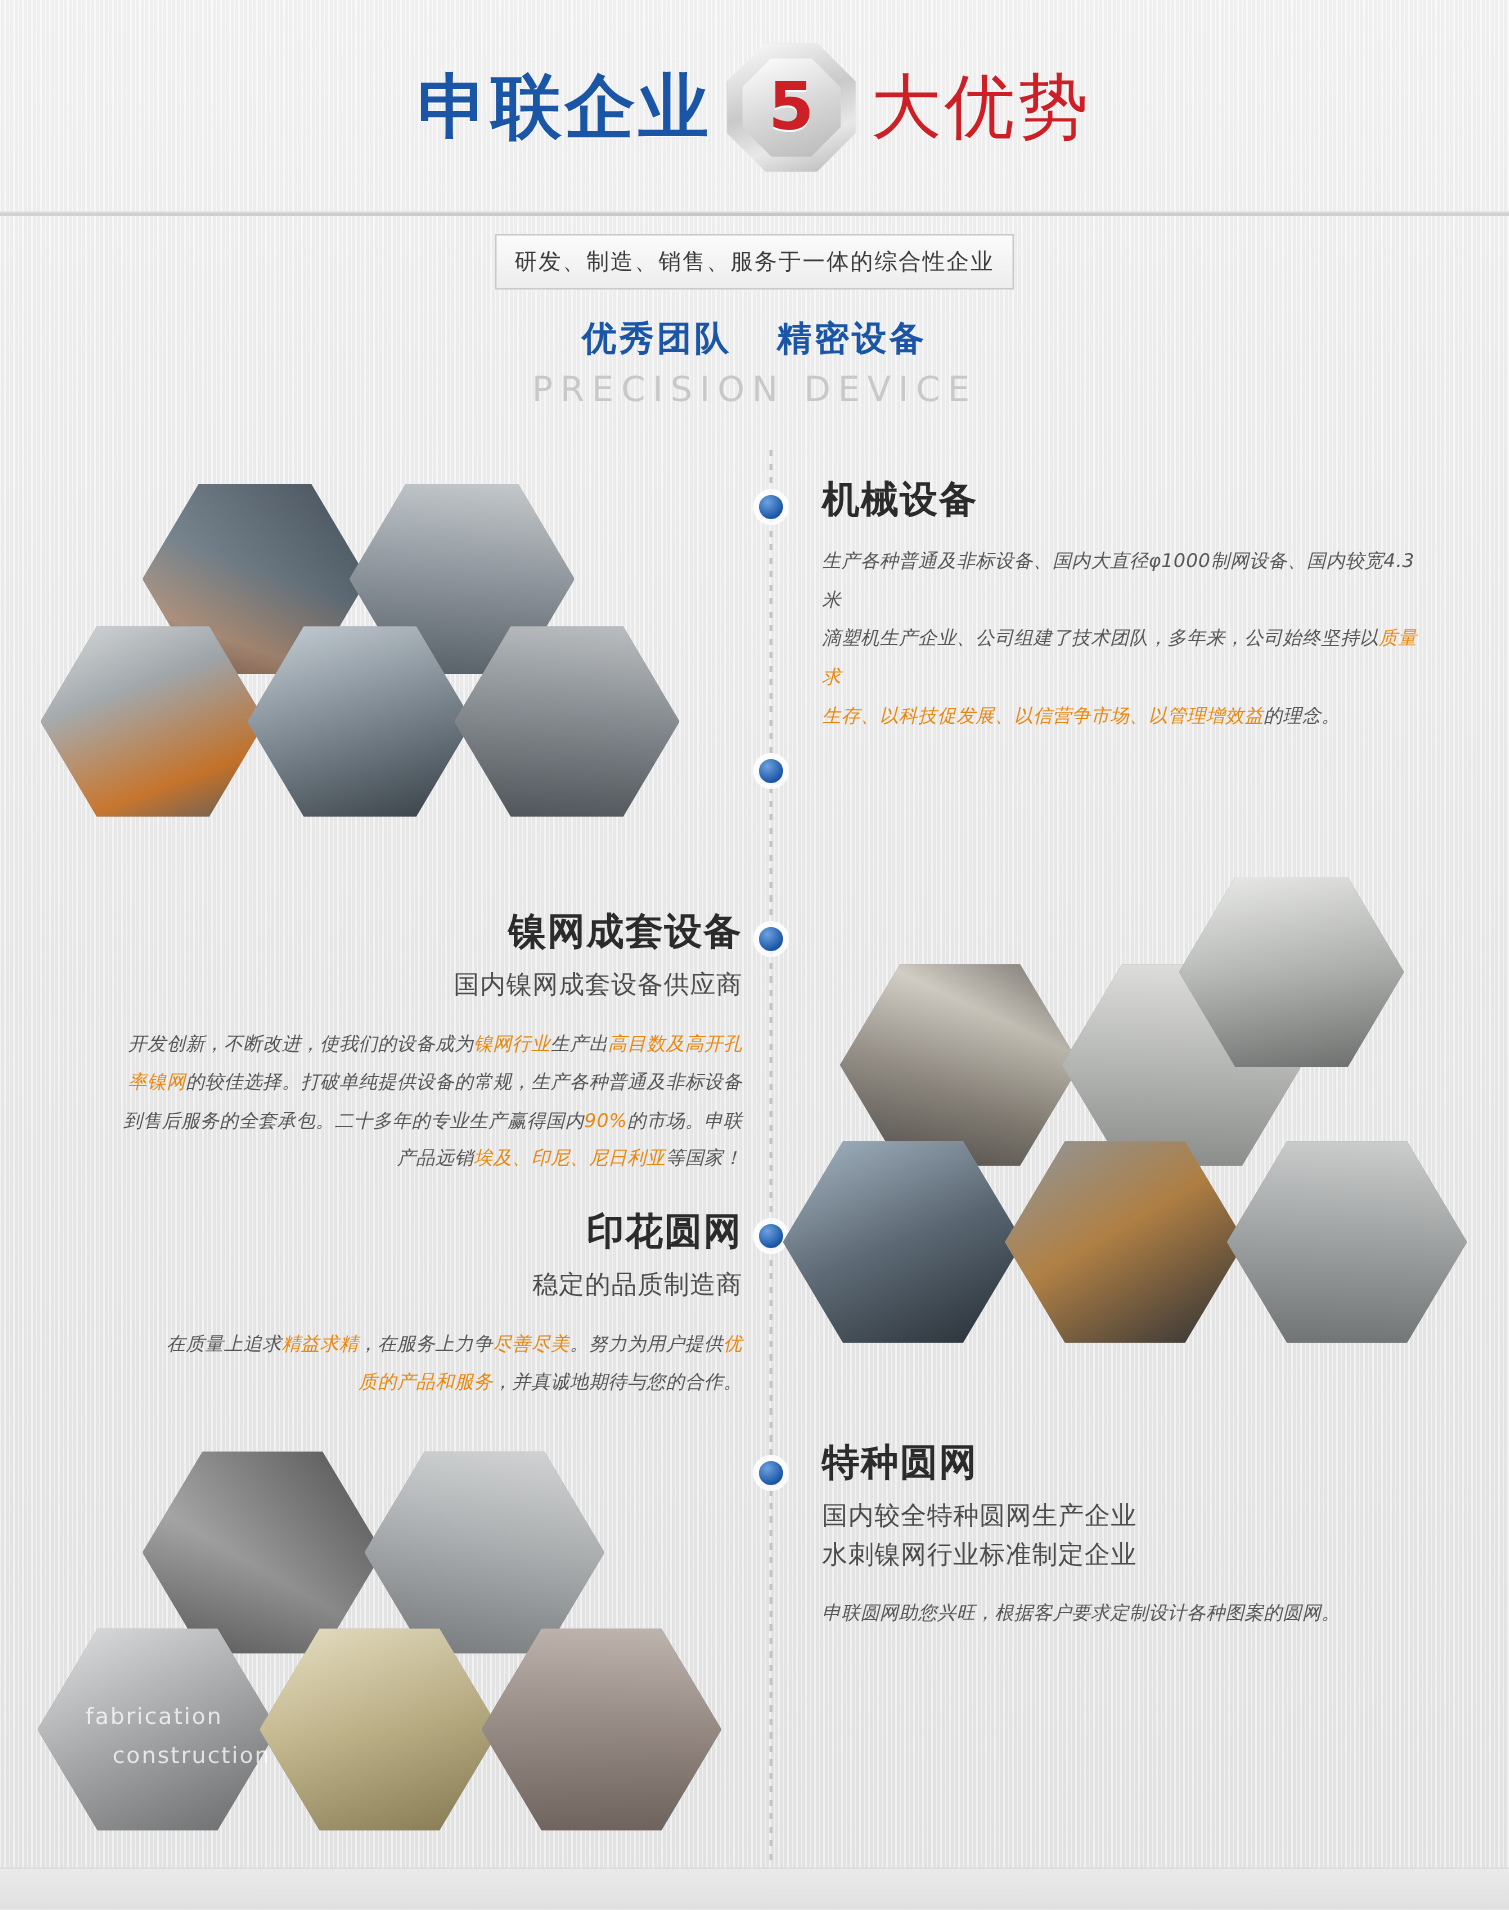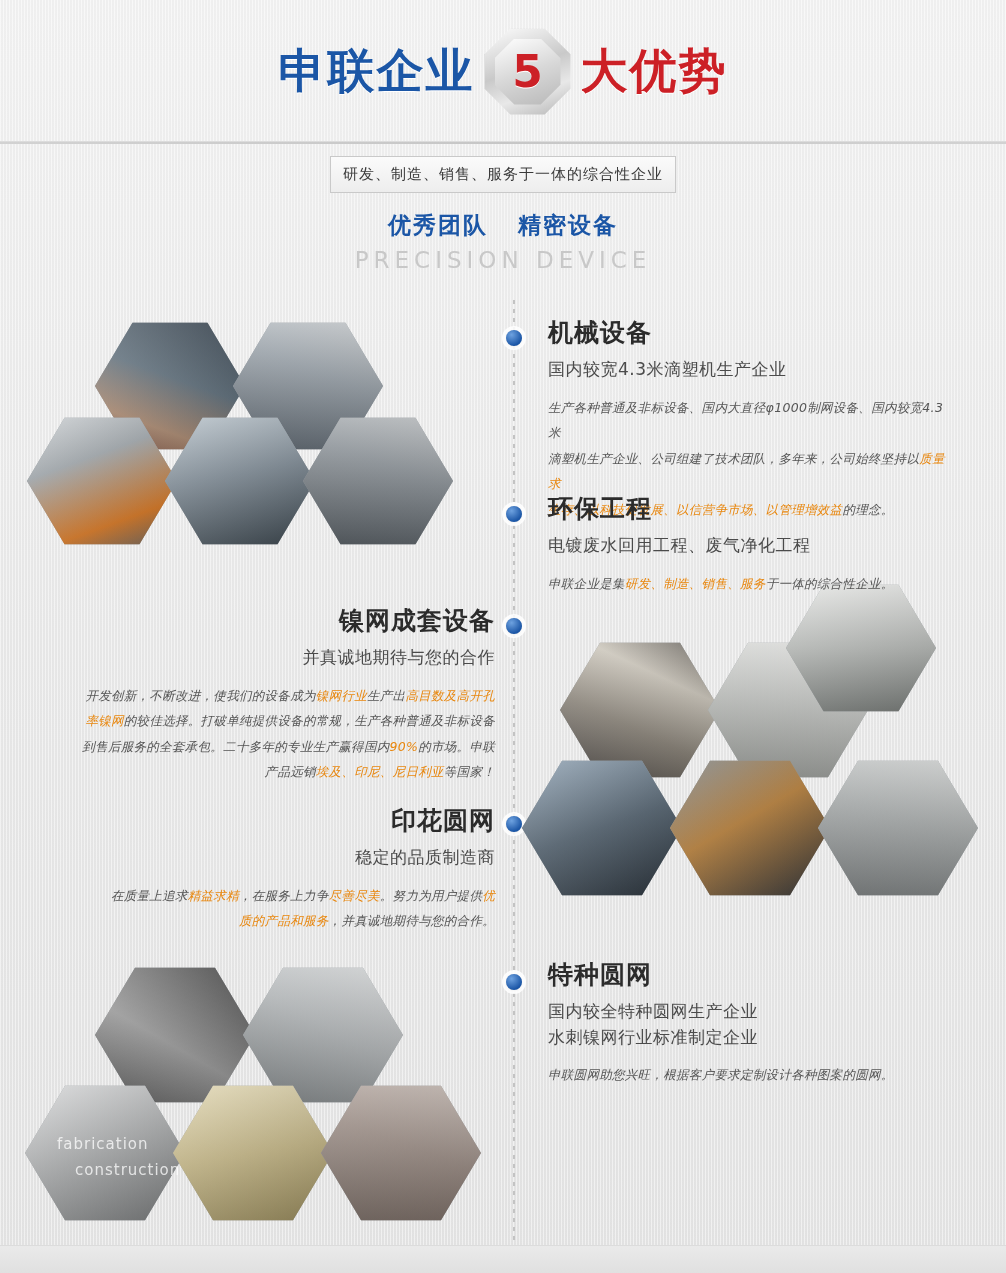--- a/index.html
+++ b/index.html
@@ -57,21 +57,21 @@
   }
   .title-blue {
     font-size: 47px;
     font-weight: bold;
     color: #1b56a6;
     letter-spacing: 2px;
     text-shadow: 0 1px 0 #fff;
   }
   .title-red {
     font-size: 47px;
-    font-weight: bold;
+    font-weight: normal;
     color: #cc2026;
     letter-spacing: 2px;
     text-shadow: 0 1px 0 #fff;
   }
   .badge {
     position: relative;
     width: 86px;
     height: 86px;
     display: flex;
     align-items: center;
@@ -302,39 +302,31 @@
     <div class="cap" style="left:-8px; top:170px;">fabrication</div>
     <div class="cap" style="left:10px; top:196px;">construction</div>
     <div class="hex" style="left:108px; top:118px; width:160px; height:140px;
                 background-image:linear-gradient(170deg,#e2d8b3 0%,#c6b784 50%,#9d8f5f 100%);"></div>
     <div class="hex" style="left:256px; top:118px; width:160px; height:140px;
                 background-image:linear-gradient(200deg,#c9bdb6 0%,#9b8c84 45%,#6a5d56 100%);"></div>
   </div>
 
   <div class="block" id="blk-machinery">
     <h3>机械设备</h3>
-    <div class="sub">国内较宽4.3米滴塑机生产企业</div>
     <div class="body">
       <span>生产各种普通及非标设备、国内大直径φ1000制网设备、国内较宽4.3米</span><br>
       <span>滴塑机生产企业、公司组建了技术团队，多年来，公司始终坚持以</span><span class="hl-orange">质量求</span><br>
       <span class="hl-orange">生存、以科技促发展、以信营争市场、以管理增效益</span><span>的理念。</span>
     </div>
   </div>
 
-  <div class="block" id="blk-enviro">
-    <h3>环保工程</h3>
-    <div class="sub">电镀废水回用工程、废气净化工程</div>
-    <div class="body">
-      <span>申联企业是集</span><span class="hl-orange">研发、制造、销售、服务</span><span>于一体的综合性企业。</span>
-    </div>
-  </div>
 
   <div class="block right-align" id="blk-nickel">
     <h3>镍网成套设备</h3>
-    <div class="sub">并真诚地期待与您的合作</div>
+    <div class="sub">国内镍网成套设备供应商</div>
     <div class="body">
       <span>开发创新，不断改进，使我们的设备成为</span><span class="hl-orange">镍网行业</span><span>生产出</span><span class="hl-orange">高目数及高开孔</span><br>
       <span class="hl-orange">率镍网</span><span>的较佳选择。打破单纯提供设备的常规，生产各种普通及非标设备</span><br>
       <span>到售后服务的全套承包。二十多年的专业生产赢得国内</span><span class="hl-orange">90%</span><span>的市场。申联</span><br>
       <span>产品远销</span><span class="hl-orange">埃及、印尼、尼日利亚</span><span>等国家！</span>
     </div>
   </div>
 
   <div class="block" id="blk-special">
     <h3>特种圆网</h3>

